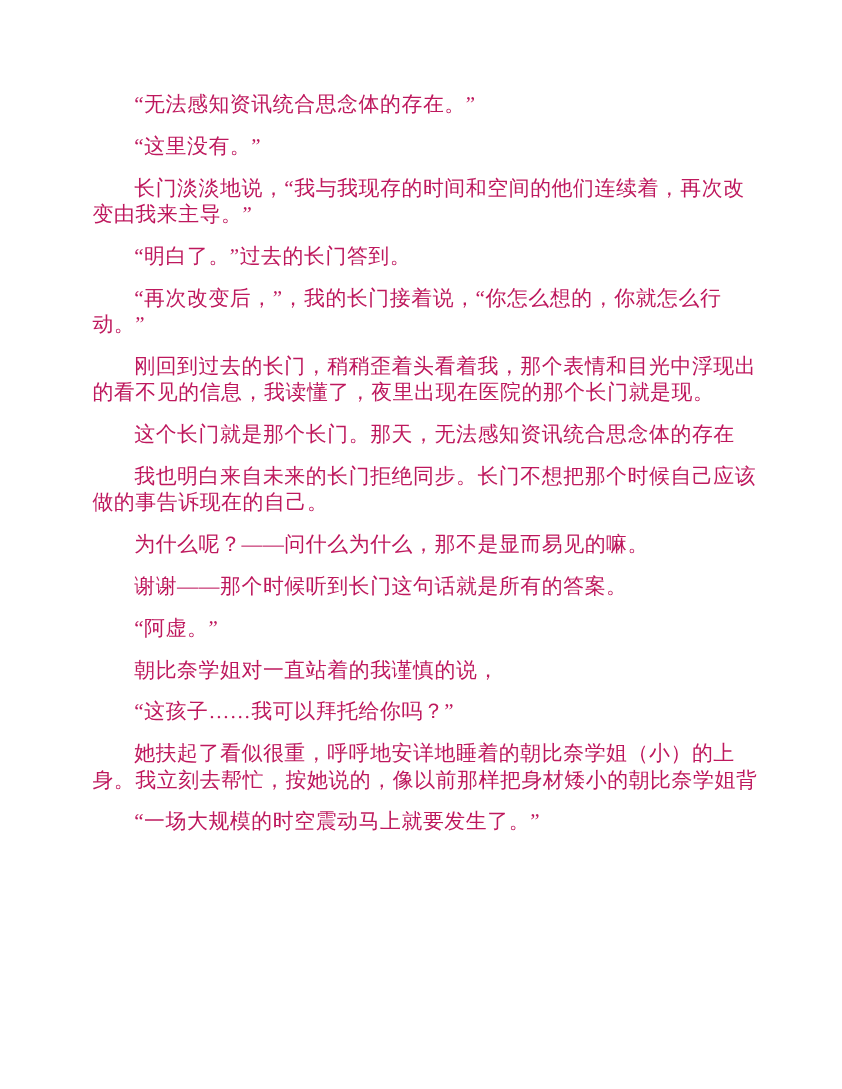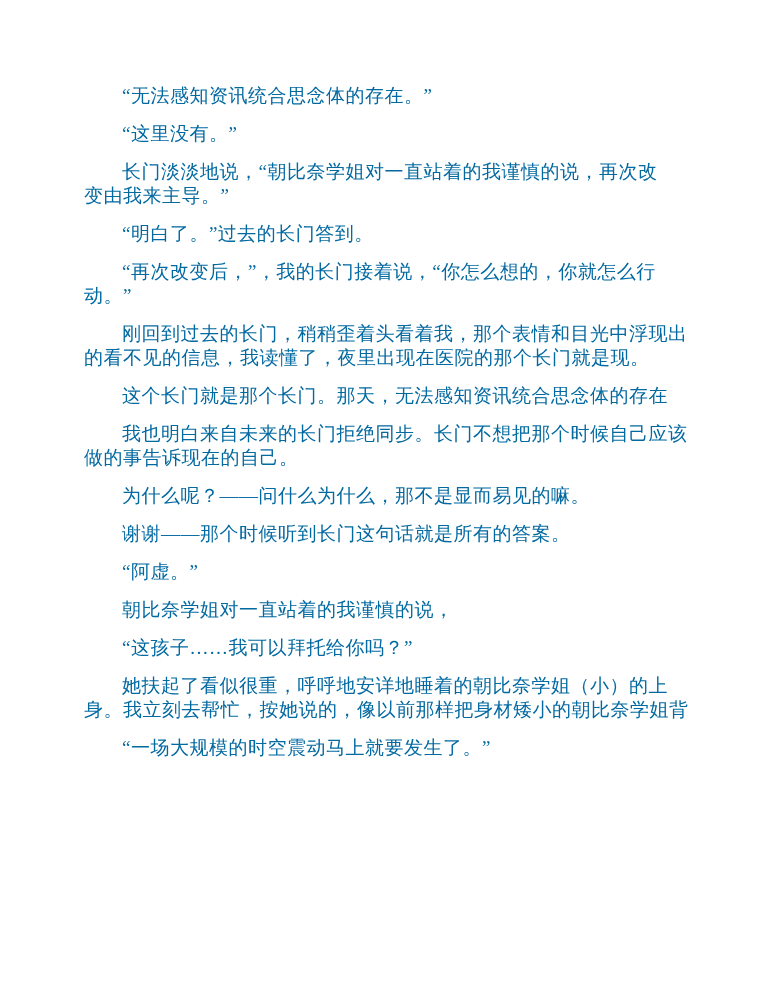--- a/index.html
+++ b/index.html
@@ -32,29 +32,29 @@
     white-space: nowrap;
   }
   .paragraph .line.first {
     text-indent: 2em;
   }
 </style>
 </head>
 <body>
 
 <div class="page">
-  <div class="text-block" style="color: #0369a1;">
+  <div class="text-block" style="color: #be185d;">
       <div class="paragraph">
         <div class="line first">“无法感知资讯统合思念体的存在。”</div>
       </div>
       <div class="paragraph">
         <div class="line first">“这里没有。”</div>
       </div>
       <div class="paragraph">
-        <div class="line first">长门淡淡地说，“朝比奈学姐对一直站着的我谨慎的说，再次改</div>
+        <div class="line first">长门淡淡地说，“我与我现存的时间和空间的他们连续着，再次改</div>
         <div class="line">变由我来主导。”</div>
       </div>
       <div class="paragraph">
         <div class="line first">“明白了。”过去的长门答到。</div>
       </div>
       <div class="paragraph">
         <div class="line first">“再次改变后，”，我的长门接着说，“你怎么想的，你就怎么行</div>
         <div class="line">动。”</div>
       </div>
       <div class="paragraph">

